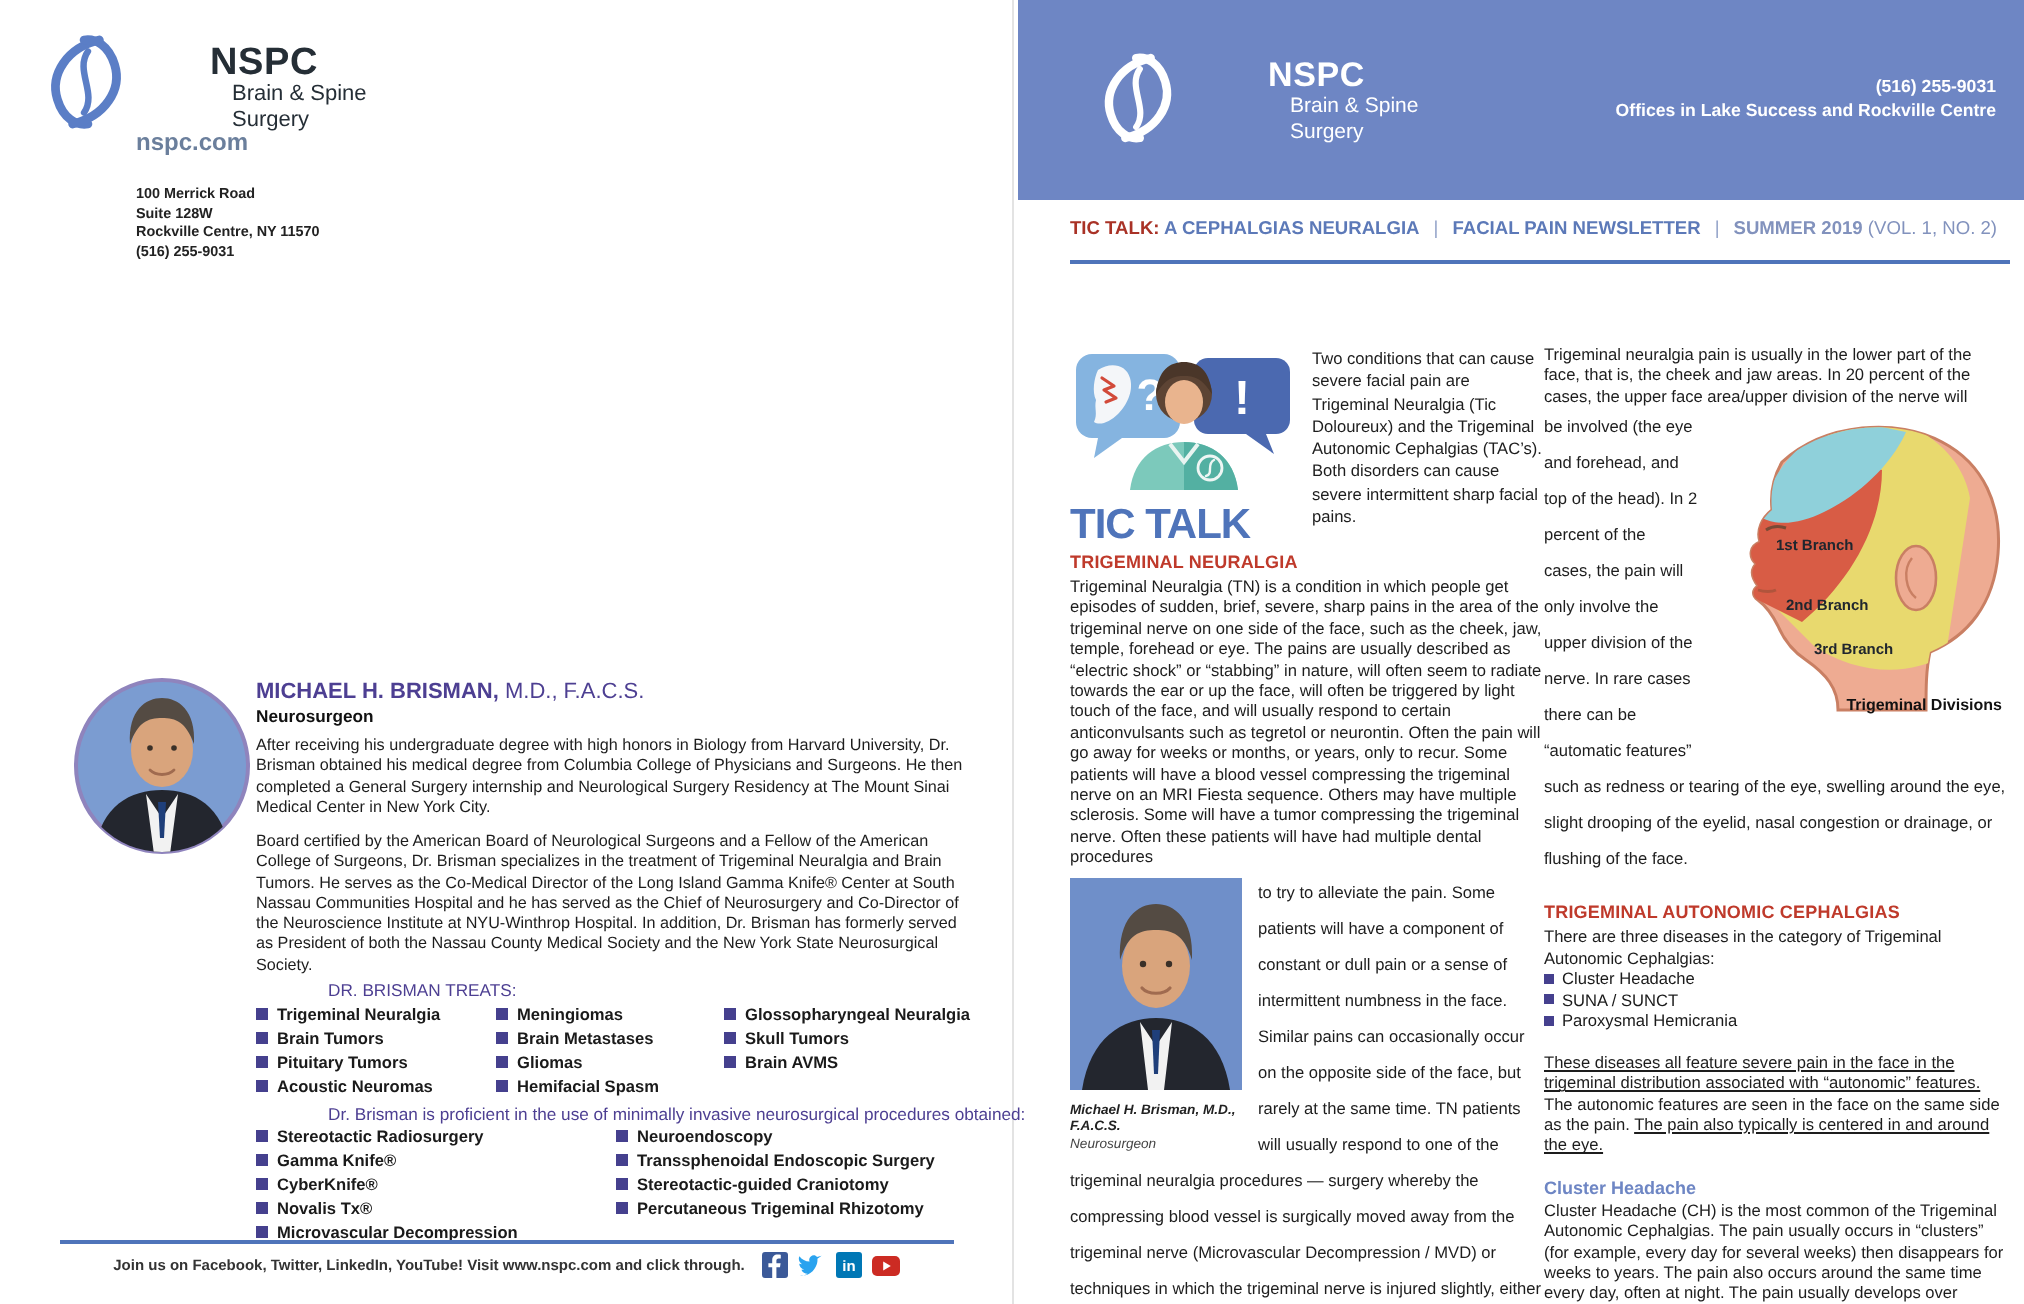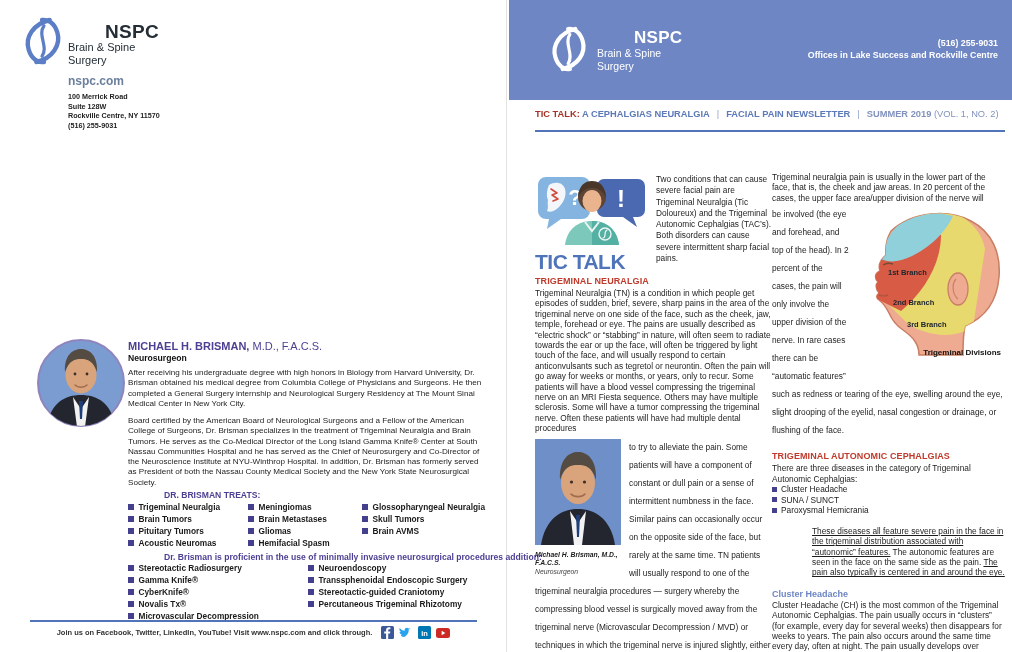--- a/index.html
+++ b/index.html
@@ -3,28 +3,28 @@
 <meta charset="utf-8">
 <style>
   html,body{margin:0;padding:0;background:#ffffff;}
   .canvas{position:relative;width:1012px;height:652px;background:#fff;overflow:hidden;
           font-family:"Liberation Sans", sans-serif;color:#1c1c1c;}
   .abs{position:absolute;}
   .page-divider{position:absolute;left:506px;top:0;width:1px;height:652px;background:#e3e3e3;}
 
   
   .brand-name{font-size:19px;font-weight:bold;color:#252e36;line-height:19px;letter-spacing:.3px;margin-left:37px;}
-  .brand-tag{font-size:11px;color:#252e36;line-height:12.5px;}
+  .brand-tag{font-size:11px;color:#252e36;line-height:12.5px;margin-left:48px;}
   .website{font-size:12px;font-weight:bold;color:#6b7f9c;}
   .addr{font-size:7.2px;line-height:9.6px;color:#222;font-weight:bold;}
   .doc-name{font-size:11px;color:#4d3f92;}
   .doc-name b{font-weight:bold;}
   .doc-title{font-size:8.6px;font-weight:bold;color:#111;}
   .bio{font-size:8.1px;line-height:10.3px;color:#1d1d1d;width:360px;}
-  .sec-head-purple{font-size:8.6px;font-weight:bold;color:#4d3f92;padding-left:36px;}
+  .sec-head-purple{font-size:8.6px;font-weight:normal;color:#4d3f92;padding-left:36px;}
   .li{display:flex;align-items:baseline;line-height:12px;font-size:8.3px;font-weight:bold;color:#1a1a1a;}
   .sq{flex:0 0 auto;width:5.5px;height:5.5px;background:#45408e;margin-right:5px;position:relative;top:-0.5px;}
   .footer-rule{position:absolute;left:30px;top:620px;width:447px;height:2px;background:#4f74ba;}
   .footer-row{position:absolute;left:30px;top:626px;width:447px;display:flex;align-items:center;justify-content:center;gap:5px;}
   .footer-text{font-size:7.5px;font-weight:bold;color:#333;margin-right:4px;}
 
   
   .banner{position:absolute;left:509px;top:0;width:503px;height:100px;background:#6e86c4;}
   .banner .brand-name{color:#fff;}
   .banner .brand-tag{color:#fff;}
@@ -62,21 +62,21 @@
       <path d="M29 3 C 12 7, 3 21, 7 34 C 10 44, 17 48, 23 47" fill="none" stroke="#5b7ec6" stroke-width="4.6" stroke-linecap="round"></path>
       <path d="M15 47 C 32 43, 41 29, 37 16 C 34 6, 27 2, 21 3" fill="none" stroke="#5b7ec6" stroke-width="4.6" stroke-linecap="round"></path>
       <path d="M23 9 C 16 19, 28 31, 21 41" fill="none" stroke="#5b7ec6" stroke-width="3.4" stroke-linecap="round"></path>
     </svg>
   </div>
   <div class="abs" style="left:68px;top:22px;">
     <div class="brand-name">NSPC</div>
     <div class="brand-tag">Brain &amp; Spine</div>
     <div class="brand-tag">Surgery</div>
   </div>
-  <div class="abs website" style="left:68px;top:74px;">nspc.com</div>
+  <div class="abs website" style="left:68px;top:64px;">nspc.com</div>
   <div class="abs addr" style="left:68px;top:92px;">
     <div>100 Merrick Road</div>
     <div>Suite 128W</div>
     <div>Rockville Centre, NY 11570</div>
     <div>(516) 255-9031</div>
   </div>
 
   <div class="abs" style="left:37px;top:339px;">
     <svg width="88" height="88" viewBox="0 0 88 88">
       <defs>
@@ -148,21 +148,21 @@
     <div class="li">
         <span class="sq"></span>
         <span>Skull Tumors</span>
       </div>
     <div class="li">
         <span class="sq"></span>
         <span>Brain AVMS</span>
       </div>
   </div>
 
-  <div class="abs sec-head-purple" style="left:128px;top:552px;">Dr. Brisman is proficient in the use of minimally invasive neurosurgical procedures addition:</div>
+  <div class="abs sec-head-purple" style="left:128px;top:552px;">Dr. Brisman is proficient in the use of minimally invasive neurosurgical procedures obtained:</div>
   <div class="abs" style="left:128px;top:562px;width:172px;">
     <div class="li">
         <span class="sq"></span>
         <span>Stereotactic Radiosurgery</span>
       </div>
     <div class="li">
         <span class="sq"></span>
         <span>Gamma Knife®</span>
       </div>
     <div class="li">
@@ -329,20 +329,20 @@
       <div class="tac-li">
           <span class="sq"></span>
           <span>SUNA / SUNCT</span>
         </div>
       <div class="tac-li">
           <span class="sq"></span>
           <span>Paroxysmal Hemicrania</span>
         </div>
     </div>
 
-    <div class="col-body" style="margin-top:10px;margin-left:40px;">
+    <div class="col-body" style="margin-top:10px;">
       <span class="u">These diseases all feature severe pain in the face in the trigeminal distribution associated with “autonomic” features.</span><span> The autonomic features are seen in the face on the same side as the pain. </span><span class="u">The pain also typically is centered in and around the eye.</span>
     </div>
 
     <div class="sec-head-blue" style="margin-top:11px;">Cluster Headache</div>
     <div class="col-body" style="margin-top:1px;">Cluster Headache (CH) is the most common of the Trigeminal Autonomic Cephalgias. The pain usually occurs in “clusters” (for example, every day for several weeks) then disappears for weeks to years. The pain also occurs around the same time every day, often at night. The pain usually develops over minutes, not instantly, and the attacks usually last 15 minutes to 3 hours, much longer than the brief electric shocks of trigeminal neuralgia. The pain is usually described as “sharp” or “intense.”</div>
   </div>
 </div>
 
 </body></html>

